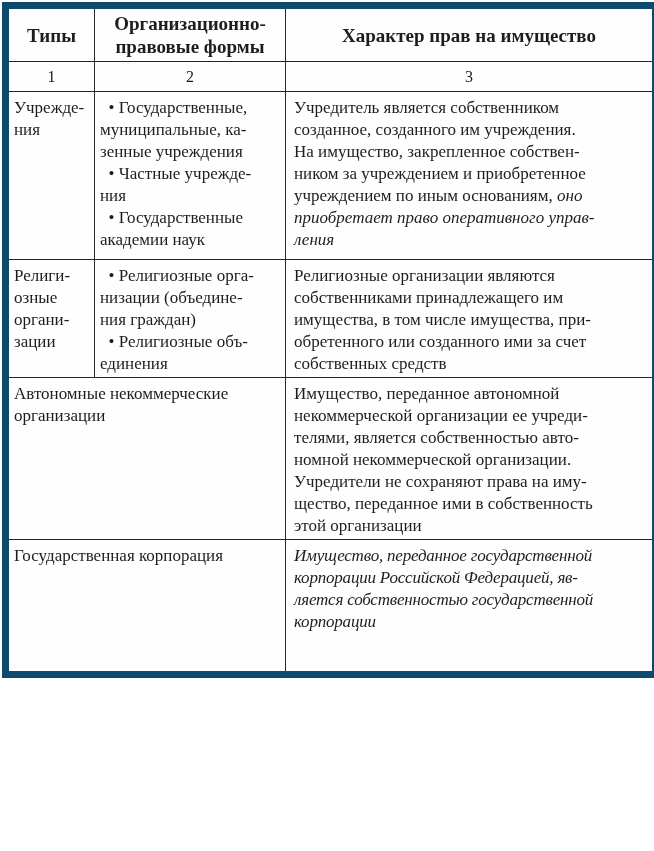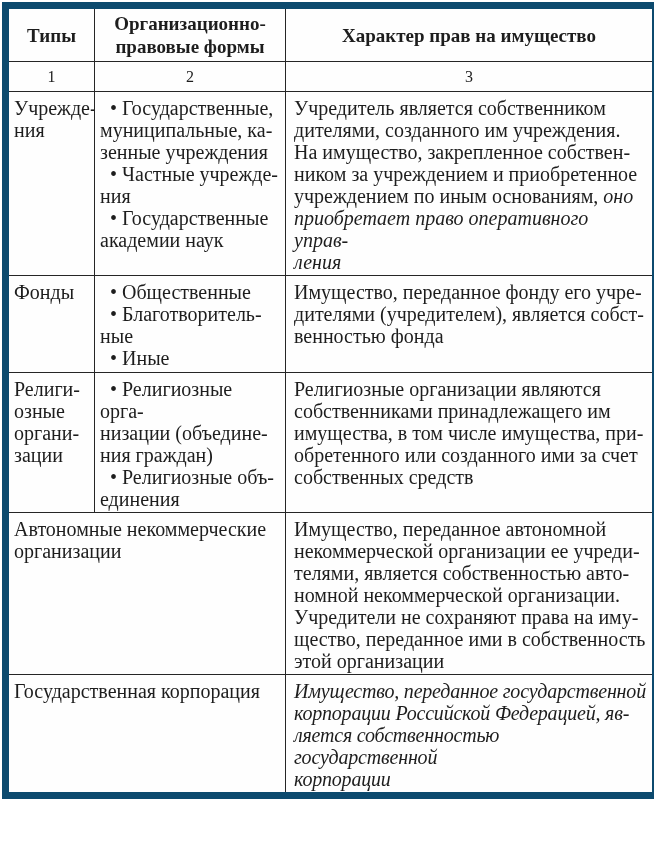--- a/index.html
+++ b/index.html
@@ -47,21 +47,21 @@
   tr.num-row { height: 30px; }
   tr.num-row td {
     text-align: center;
     vertical-align: middle;
     font-size: 16px;
     line-height: 18px;
     padding: 2px;
     white-space: normal;
   }
   td.type-cell, td.forms-cell, td.rights-cell {
-    font-size: 20px;
+    font-size: 17px;
     line-height: 22px;
     padding: 5px 5px 2px 5px;
   }
   td.rights-cell { padding-left: 8px; padding-right: 6px; }
   td.rights-cell.cond { letter-spacing: -0.2px; font-style: italic; }
   .it { font-style: italic; }
   tbody tr:nth-child(1) { height: 168px; }
   tbody tr:nth-child(2) { height: 97px; }
   tbody tr:nth-child(3) { height: 125px; }
   tbody tr:nth-child(4) { height: 135px; }
@@ -96,36 +96,26 @@
         <td class="type-cell">Учрежде-
 ния</td>
         <td class="forms-cell">&nbsp;&nbsp;• Государственные,
 муниципальные, ка-
 зенные учреждения
 &nbsp;&nbsp;• Частные учрежде-
 ния
 &nbsp;&nbsp;• Государственные
 академии наук</td>
         <td class="rights-cell"><span>Учредитель является собственником
-дителями, созданного им учреждения.
+созданное, созданного им учреждения.
 На имущество, закрепленное собствен-
 ником за учреждением и приобретенное
 учреждением по иным основаниям, </span><span class="it">оно
 приобретает право оперативного управ-
 ления</span></td>
-      </tr>
-      <tr>
-        <td class="type-cell">Фонды</td>
-        <td class="forms-cell">&nbsp;&nbsp;• Общественные
-&nbsp;&nbsp;• Благотворитель-
-ные
-&nbsp;&nbsp;• Иные</td>
-        <td class="rights-cell">Имущество, переданное фонду его учре-
-дителями (учредителем), является собст-
-венностью фонда</td>
       </tr>
       <tr>
         <td class="type-cell">Религи-
 озные
 органи-
 зации</td>
         <td class="forms-cell">&nbsp;&nbsp;• Религиозные орга-
 низации (объедине-
 ния граждан)
 &nbsp;&nbsp;• Религиозные объ-

